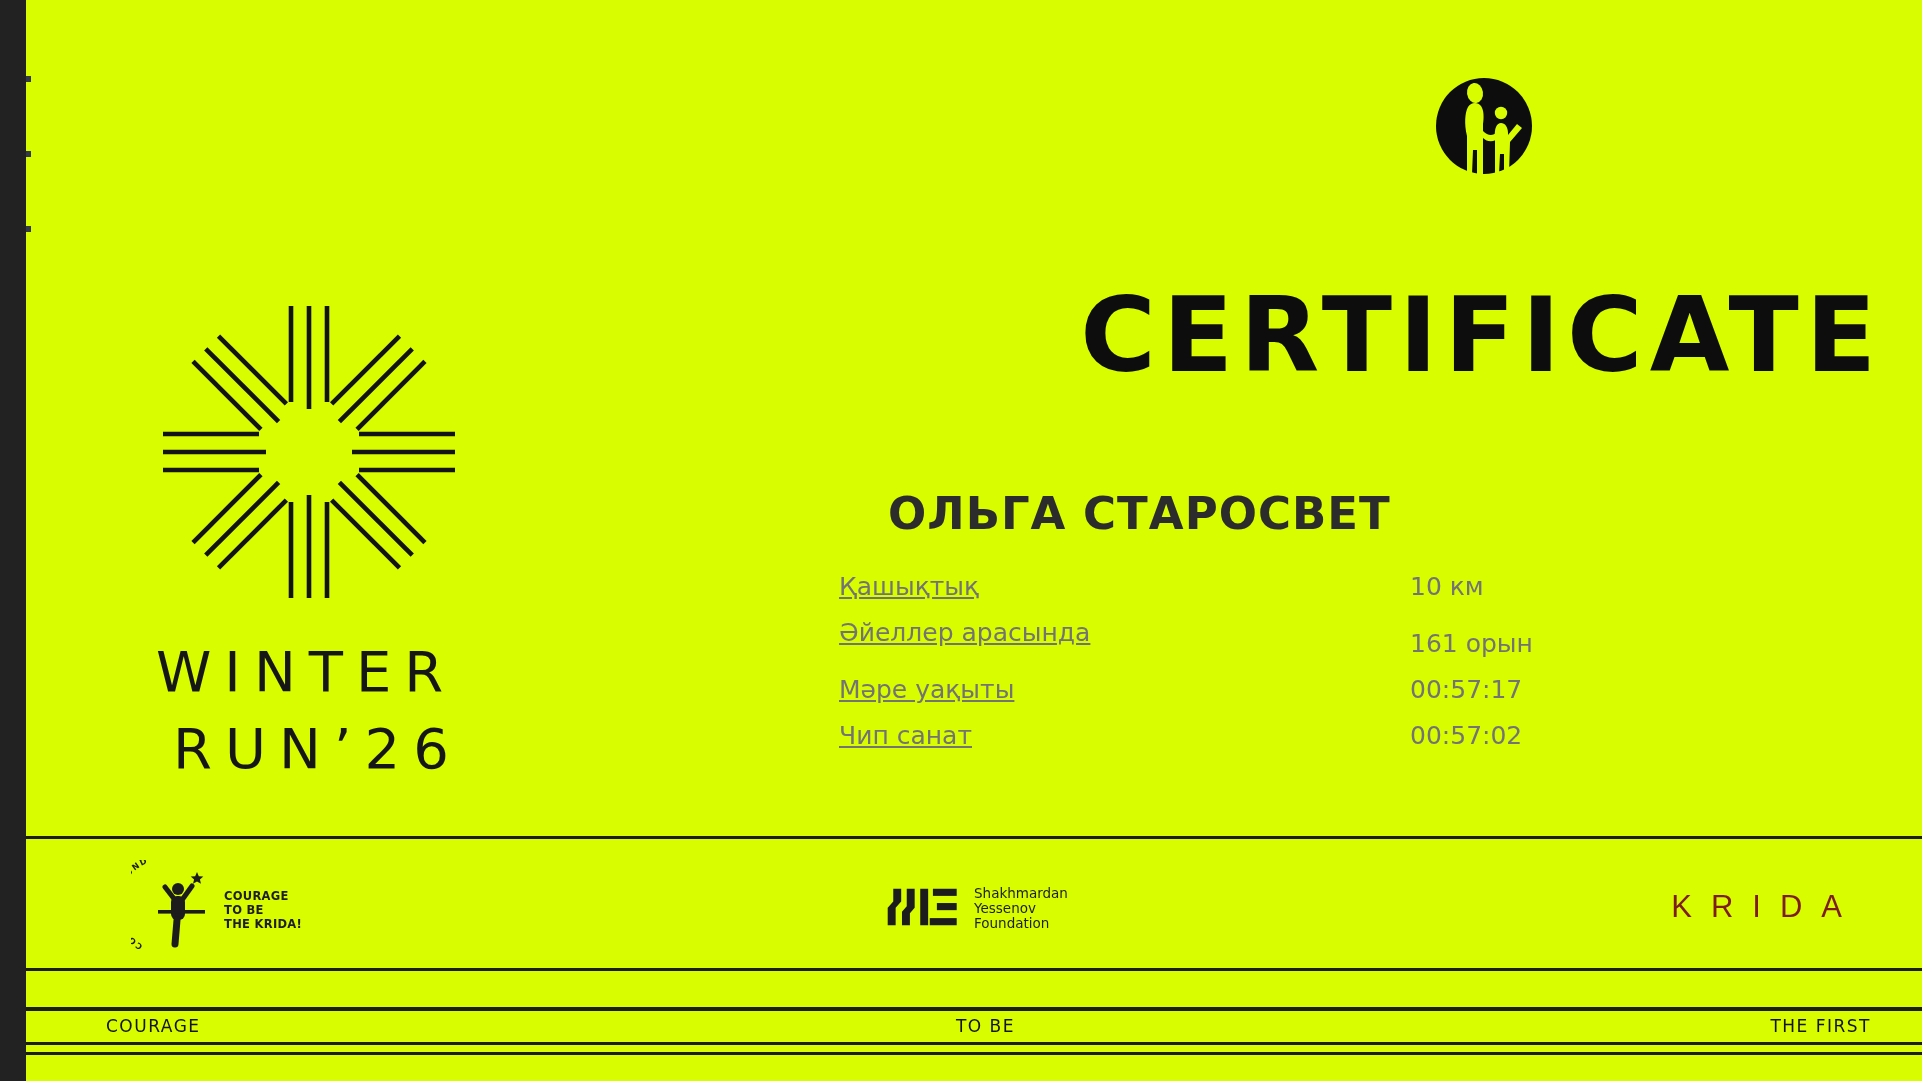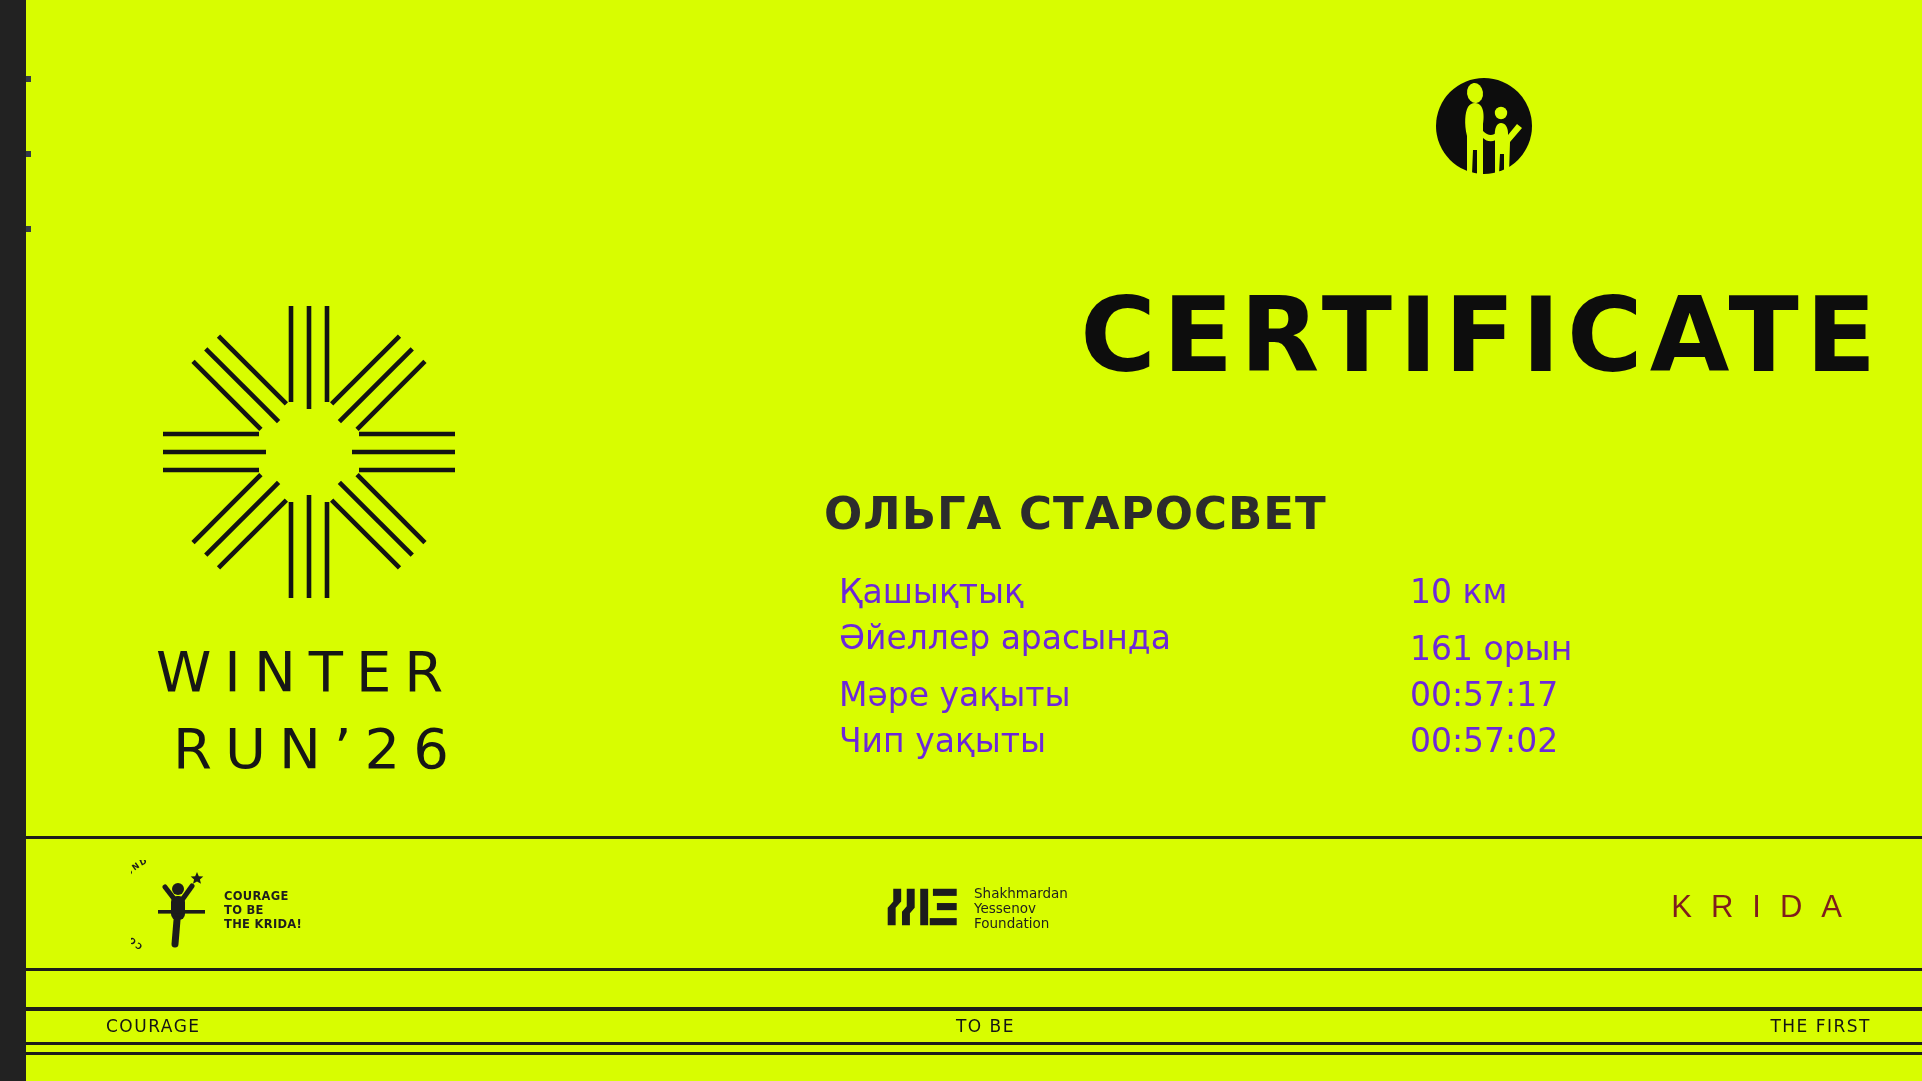--- a/index.html
+++ b/index.html
@@ -20,27 +20,27 @@
 
   
   .cert-title{
     position:absolute;right:65px;top:284px;
     font-size:103px;font-weight:700;letter-spacing:7px;line-height:1;
     color:#0d0d0d;white-space:nowrap;
   }
 
   
   .runner-name{
-    position:absolute;left:798px;top:487px;
+    position:absolute;left:862px;top:487px;
     font-size:45px;font-weight:700;letter-spacing:1px;color:#2c2c2c;white-space:nowrap;
   }
 
   
   .results{position:absolute;left:813px;top:0;width:900px;height:100%;}
-  .results-row{position:absolute;left:0;width:900px;font-size:33px;color:#6d28d9;white-space:nowrap;}
+  .results-row{position:absolute;left:0;width:900px;font-size:25px;color:#737373;white-space:nowrap;text-decoration:underline;}
   .results-row:nth-child(1){top:572px;}
   .results-row:nth-child(2){top:618px;}
   .results-row:nth-child(3){top:675px;}
   .results-row:nth-child(4){top:721px;}
   .results-row:nth-child(5){top:772px;}
   .row-value{position:absolute;left:571px;top:0;}
   .results-row:nth-child(2) .row-value{top:11px;}
 
   
   .star-mark{position:absolute;left:133px;top:302px;width:300px;height:300px;}
@@ -114,21 +114,21 @@
     </div>
     <div class="results-row">
       <span class="row-label">Әйеллер арасында</span>
       <span class="row-value">161 орын</span>
     </div>
     <div class="results-row">
       <span class="row-label">Мәре уақыты</span>
       <span class="row-value">00:57:17</span>
     </div>
     <div class="results-row">
-      <span class="row-label">Чип уақыты</span>
+      <span class="row-label">Чип санат</span>
       <span class="row-value">00:57:02</span>
     </div>
   </div>
 
   <svg class="star-mark" viewBox="-150 -150 300 300" stroke="#131313" stroke-width="4.6">
     <g>
       <g transform="rotate(0)">   
           <line x1="-18" y1="-50" x2="-18" y2="-146"></line>
           <line x1="0" y1="-43" x2="0" y2="-146"></line>
           <line x1="18" y1="-50" x2="18" y2="-146"></line>

